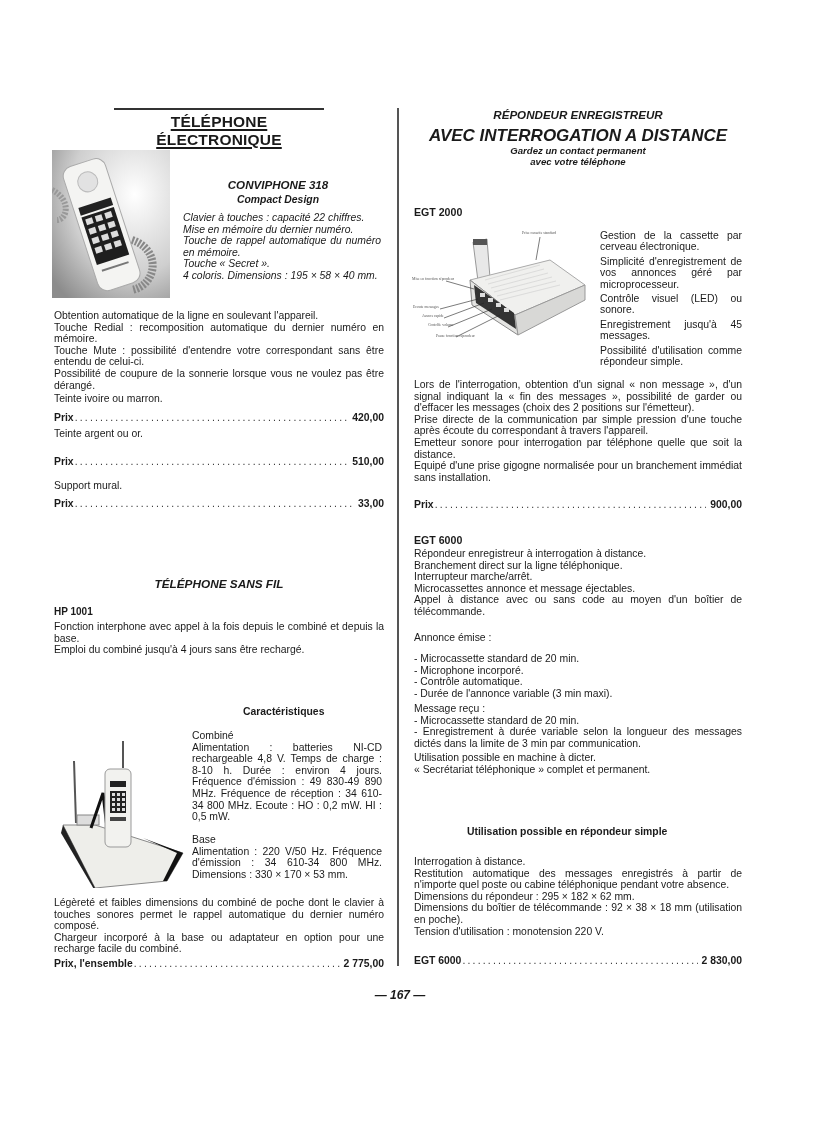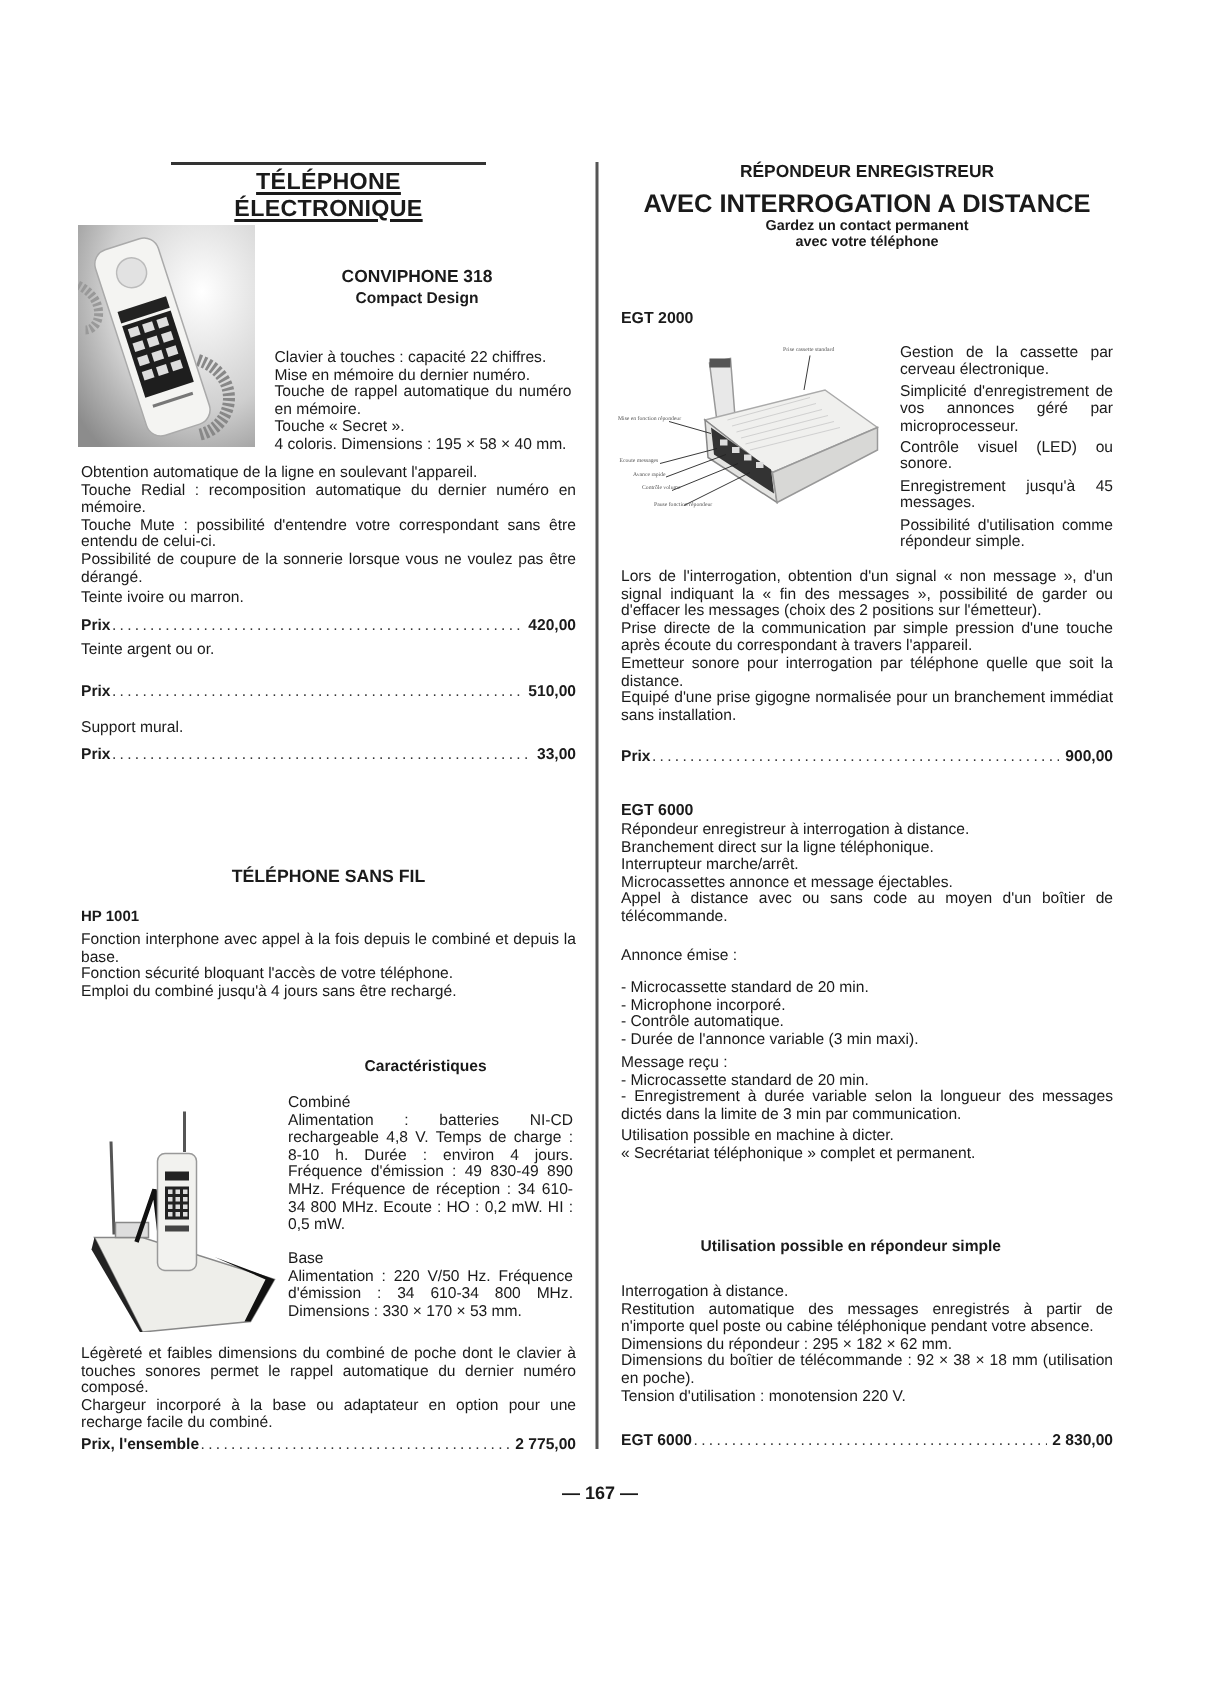--- a/index.html
+++ b/index.html
@@ -14,21 +14,21 @@
   .divider { position: absolute; left: 397px; top: 108px; width: 2px; height: 858px; background: #555; }
   .txt { font-size: 10.4px; line-height: 11.6px; text-align: justify; }
   .txt p { margin: 0; }
   .h-main {
     position: absolute; left: 114px; top: 113px; width: 210px; text-align: center;
     font-weight: bold; font-size: 15.5px; letter-spacing: 0.2px;
     text-decoration: underline; text-decoration-thickness: 2px; text-underline-offset: 2px;
   }
   .overline { position: absolute; left: 114px; top: 108px; width: 210px; height: 2px; background: #333; }
   .bold { font-weight: bold; }
-  .center { text-align: center; }
+  .center { text-align: center; font-style: italic; }
   .price-row { display: flex; align-items: baseline; font-size: 10.4px; line-height: 12px; }
   .price-row .lbl { font-weight: bold; white-space: nowrap; }
   .price-row .dots { flex: 1; overflow: hidden; white-space: nowrap; color: #333; letter-spacing: 2.2px; margin: 0 4px 0 1px; }
   .price-row .val { font-weight: bold; white-space: nowrap; }
   .img-box { position: absolute; }
   .tiny-label { position: absolute; font-size: 3.8px; color: #555; white-space: nowrap; font-family: "Liberation Serif", serif; }
 </style>
 </head>
 <body>
 
@@ -69,21 +69,21 @@
           <rect x="56" y="93" width="7" height="6"></rect>
       </g>
       <rect x="36" y="116" width="28" height="2" fill="#777"></rect>
     </g>
   </svg>
 </div>
 
 <div class="abs bold center" style="left:178px; top:178px; width:200px; font-size:11.6px;">CONVIPHONE 318</div>
 <div class="abs bold center" style="left:178px; top:194px; width:200px; font-size:10.4px;">Compact Design</div>
 
-<div class="abs txt" style="left:183px; top:233px; width:198px;">
+<div class="abs txt" style="left:183px; top:212px; width:198px;font-style:italic;">
   <p>Clavier à touches : capacité 22 chiffres.</p>
   <p>Mise en mémoire du dernier numéro.</p>
   <p>Touche de rappel automatique du numéro en mémoire.</p>
   <p>Touche « Secret ».</p>
   <p>4 coloris. Dimensions : 195 × 58 × 40 mm.</p>
 </div>
 
 <div class="abs txt col-left" style="top:310px;">
   <p>Obtention automatique de la ligne en soulevant l'appareil.</p>
   <p>Touche Redial : recomposition automatique du dernier numéro en mémoire.</p>
@@ -110,21 +110,20 @@
   <span class="lbl">Prix</span>
   <span class="dots">............................................................................................................</span>
   <span class="val">33,00</span>
 </div>
 
 <div class="abs bold center col-left" style="top:577px; font-size:11.8px;">TÉLÉPHONE SANS FIL</div>
 <div class="abs bold col-left" style="top:606px; font-size:10px;">HP 1001</div>
 
 <div class="abs txt col-left" style="top:621px;">
   <p>Fonction interphone avec appel à la fois depuis le combiné et depuis la base.</p>
-  <p>Fonction sécurité bloquant l'accès de votre téléphone.</p>
   <p>Emploi du combiné jusqu'à 4 jours sans être rechargé.</p>
 </div>
 
 <div class="abs bold" style="left:243px; top:706px; font-size:10.4px;">Caractéristiques</div>
 
 <div class="img-box" style="left:55px; top:733px; width:135px; height:155px;">
   <svg width="135" height="155" viewBox="0 0 135 155">
     <line x1="19" y1="28" x2="21" y2="90" stroke="#555" stroke-width="2"></line>
     <line x1="68" y1="8" x2="68" y2="35" stroke="#555" stroke-width="2"></line>
     <polygon points="8,92 40,92 128,120 112,148 40,155" fill="#eeeeea" stroke="#888"></polygon>

